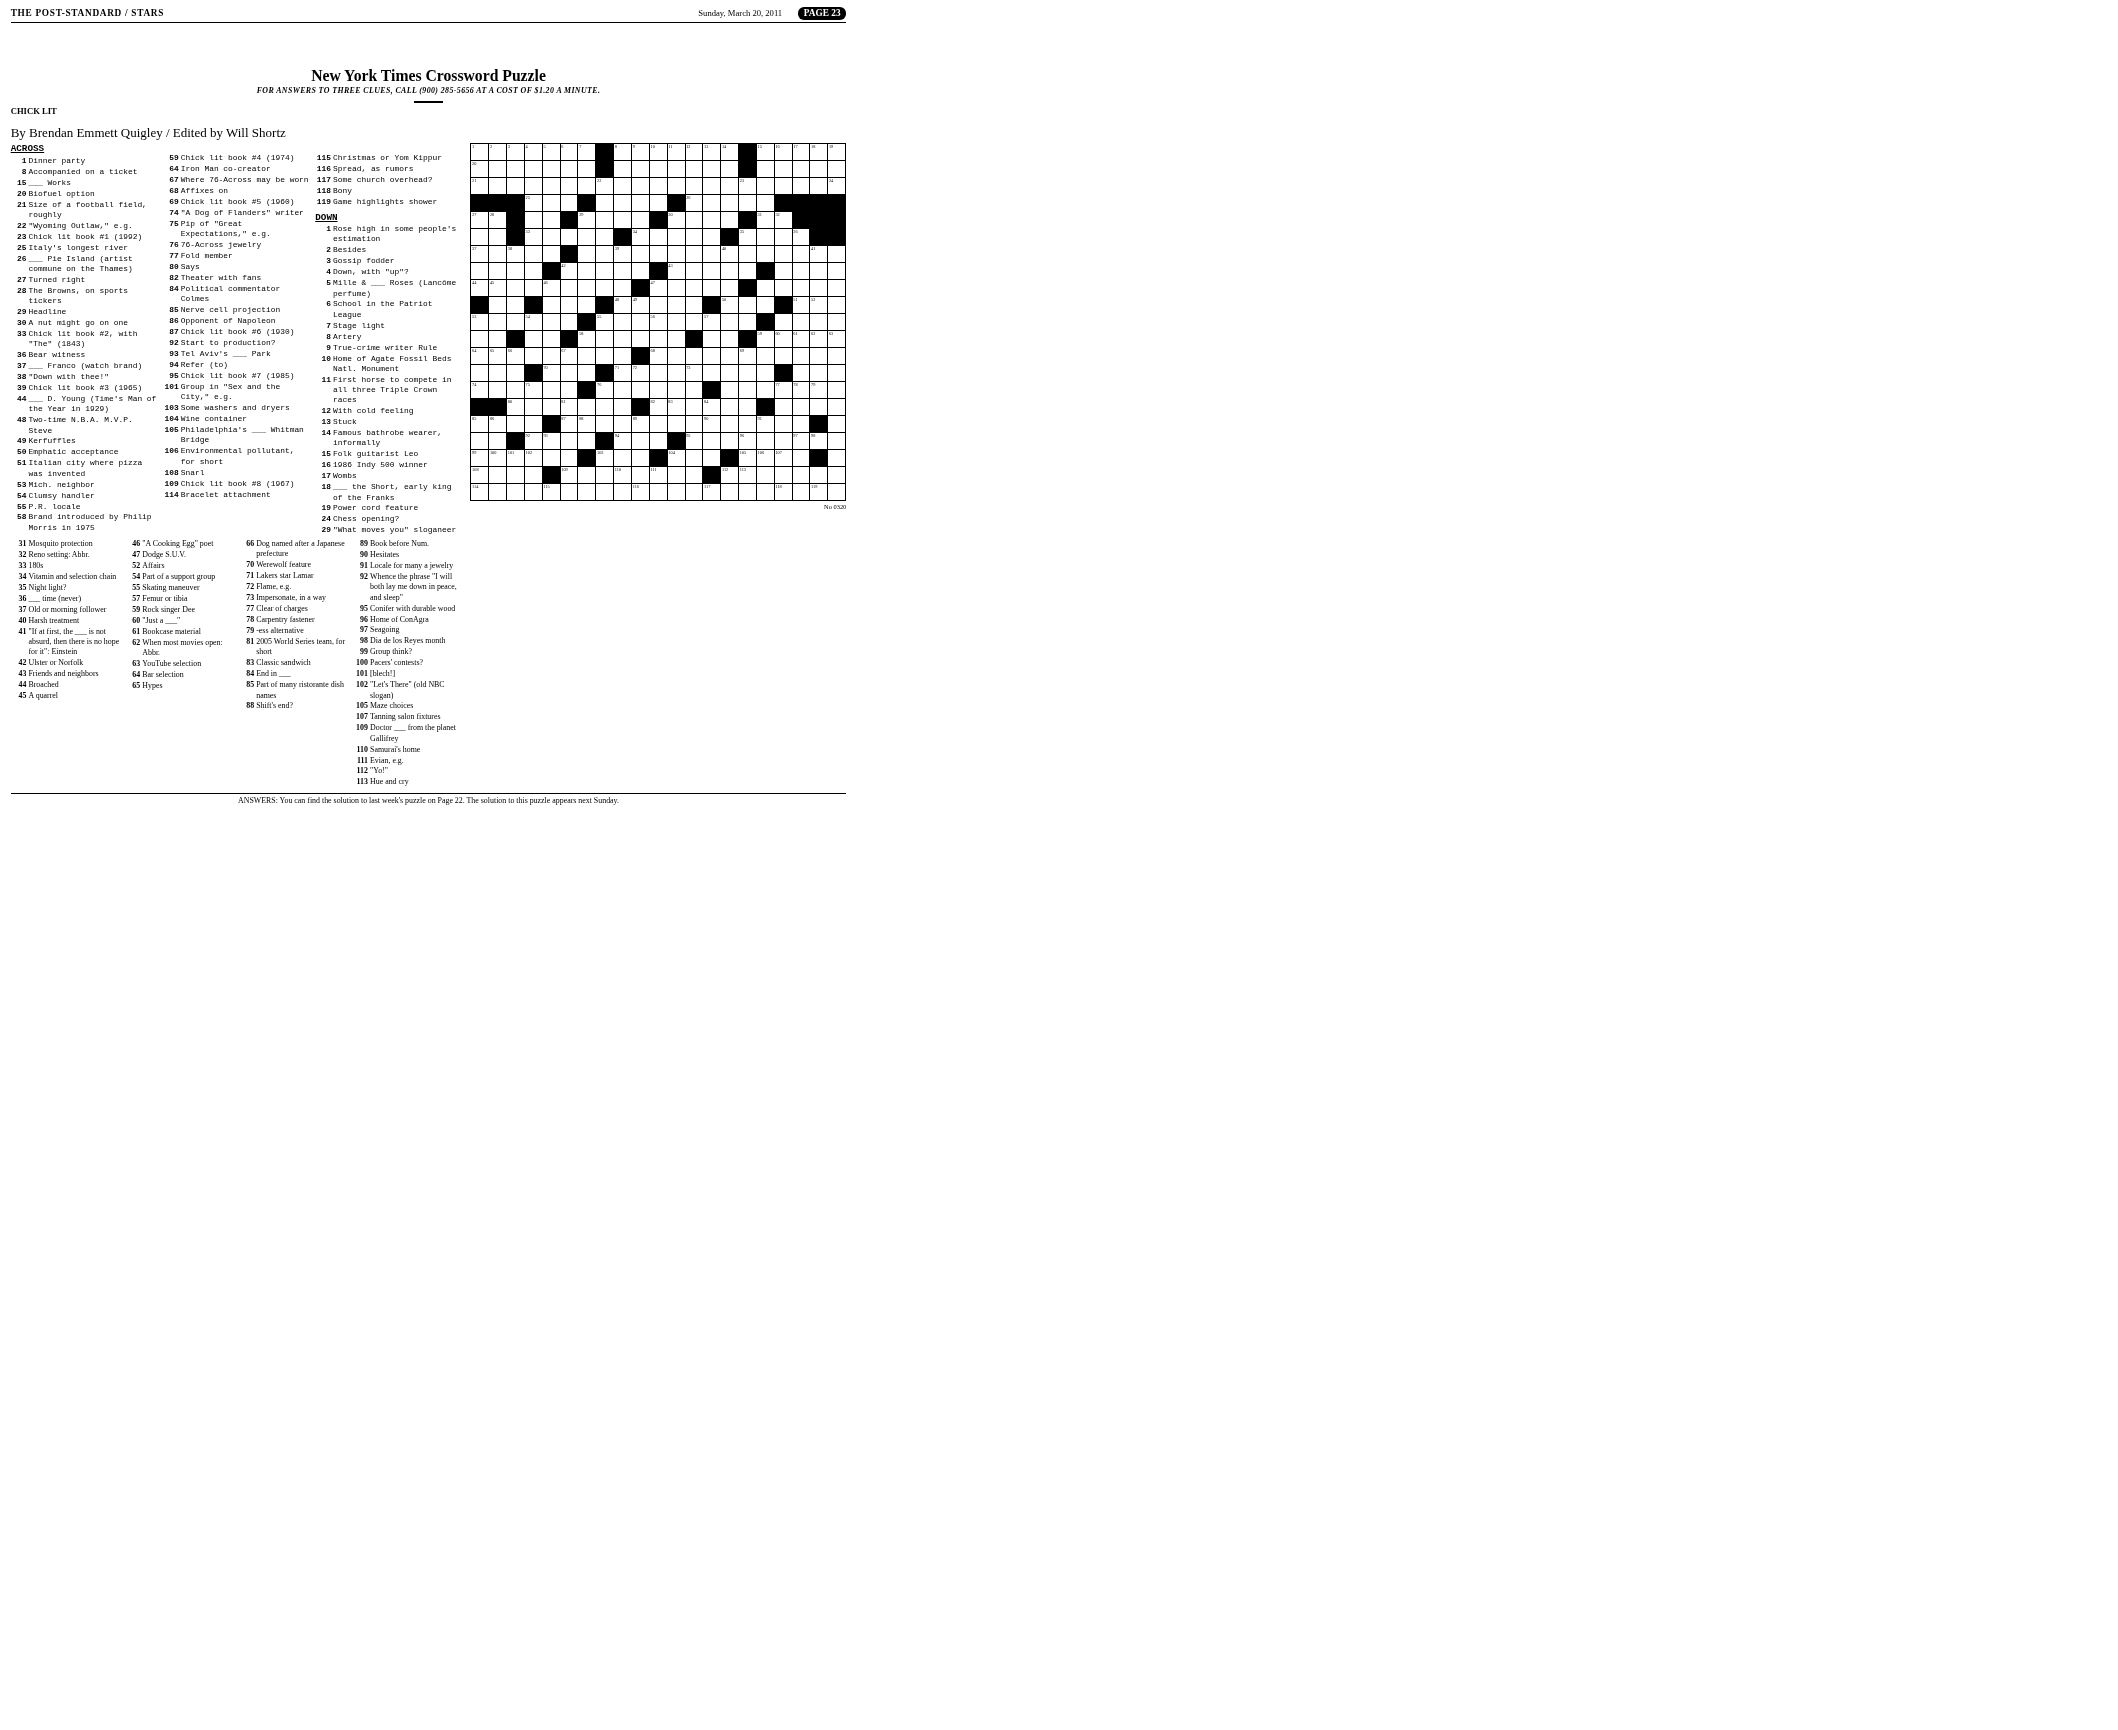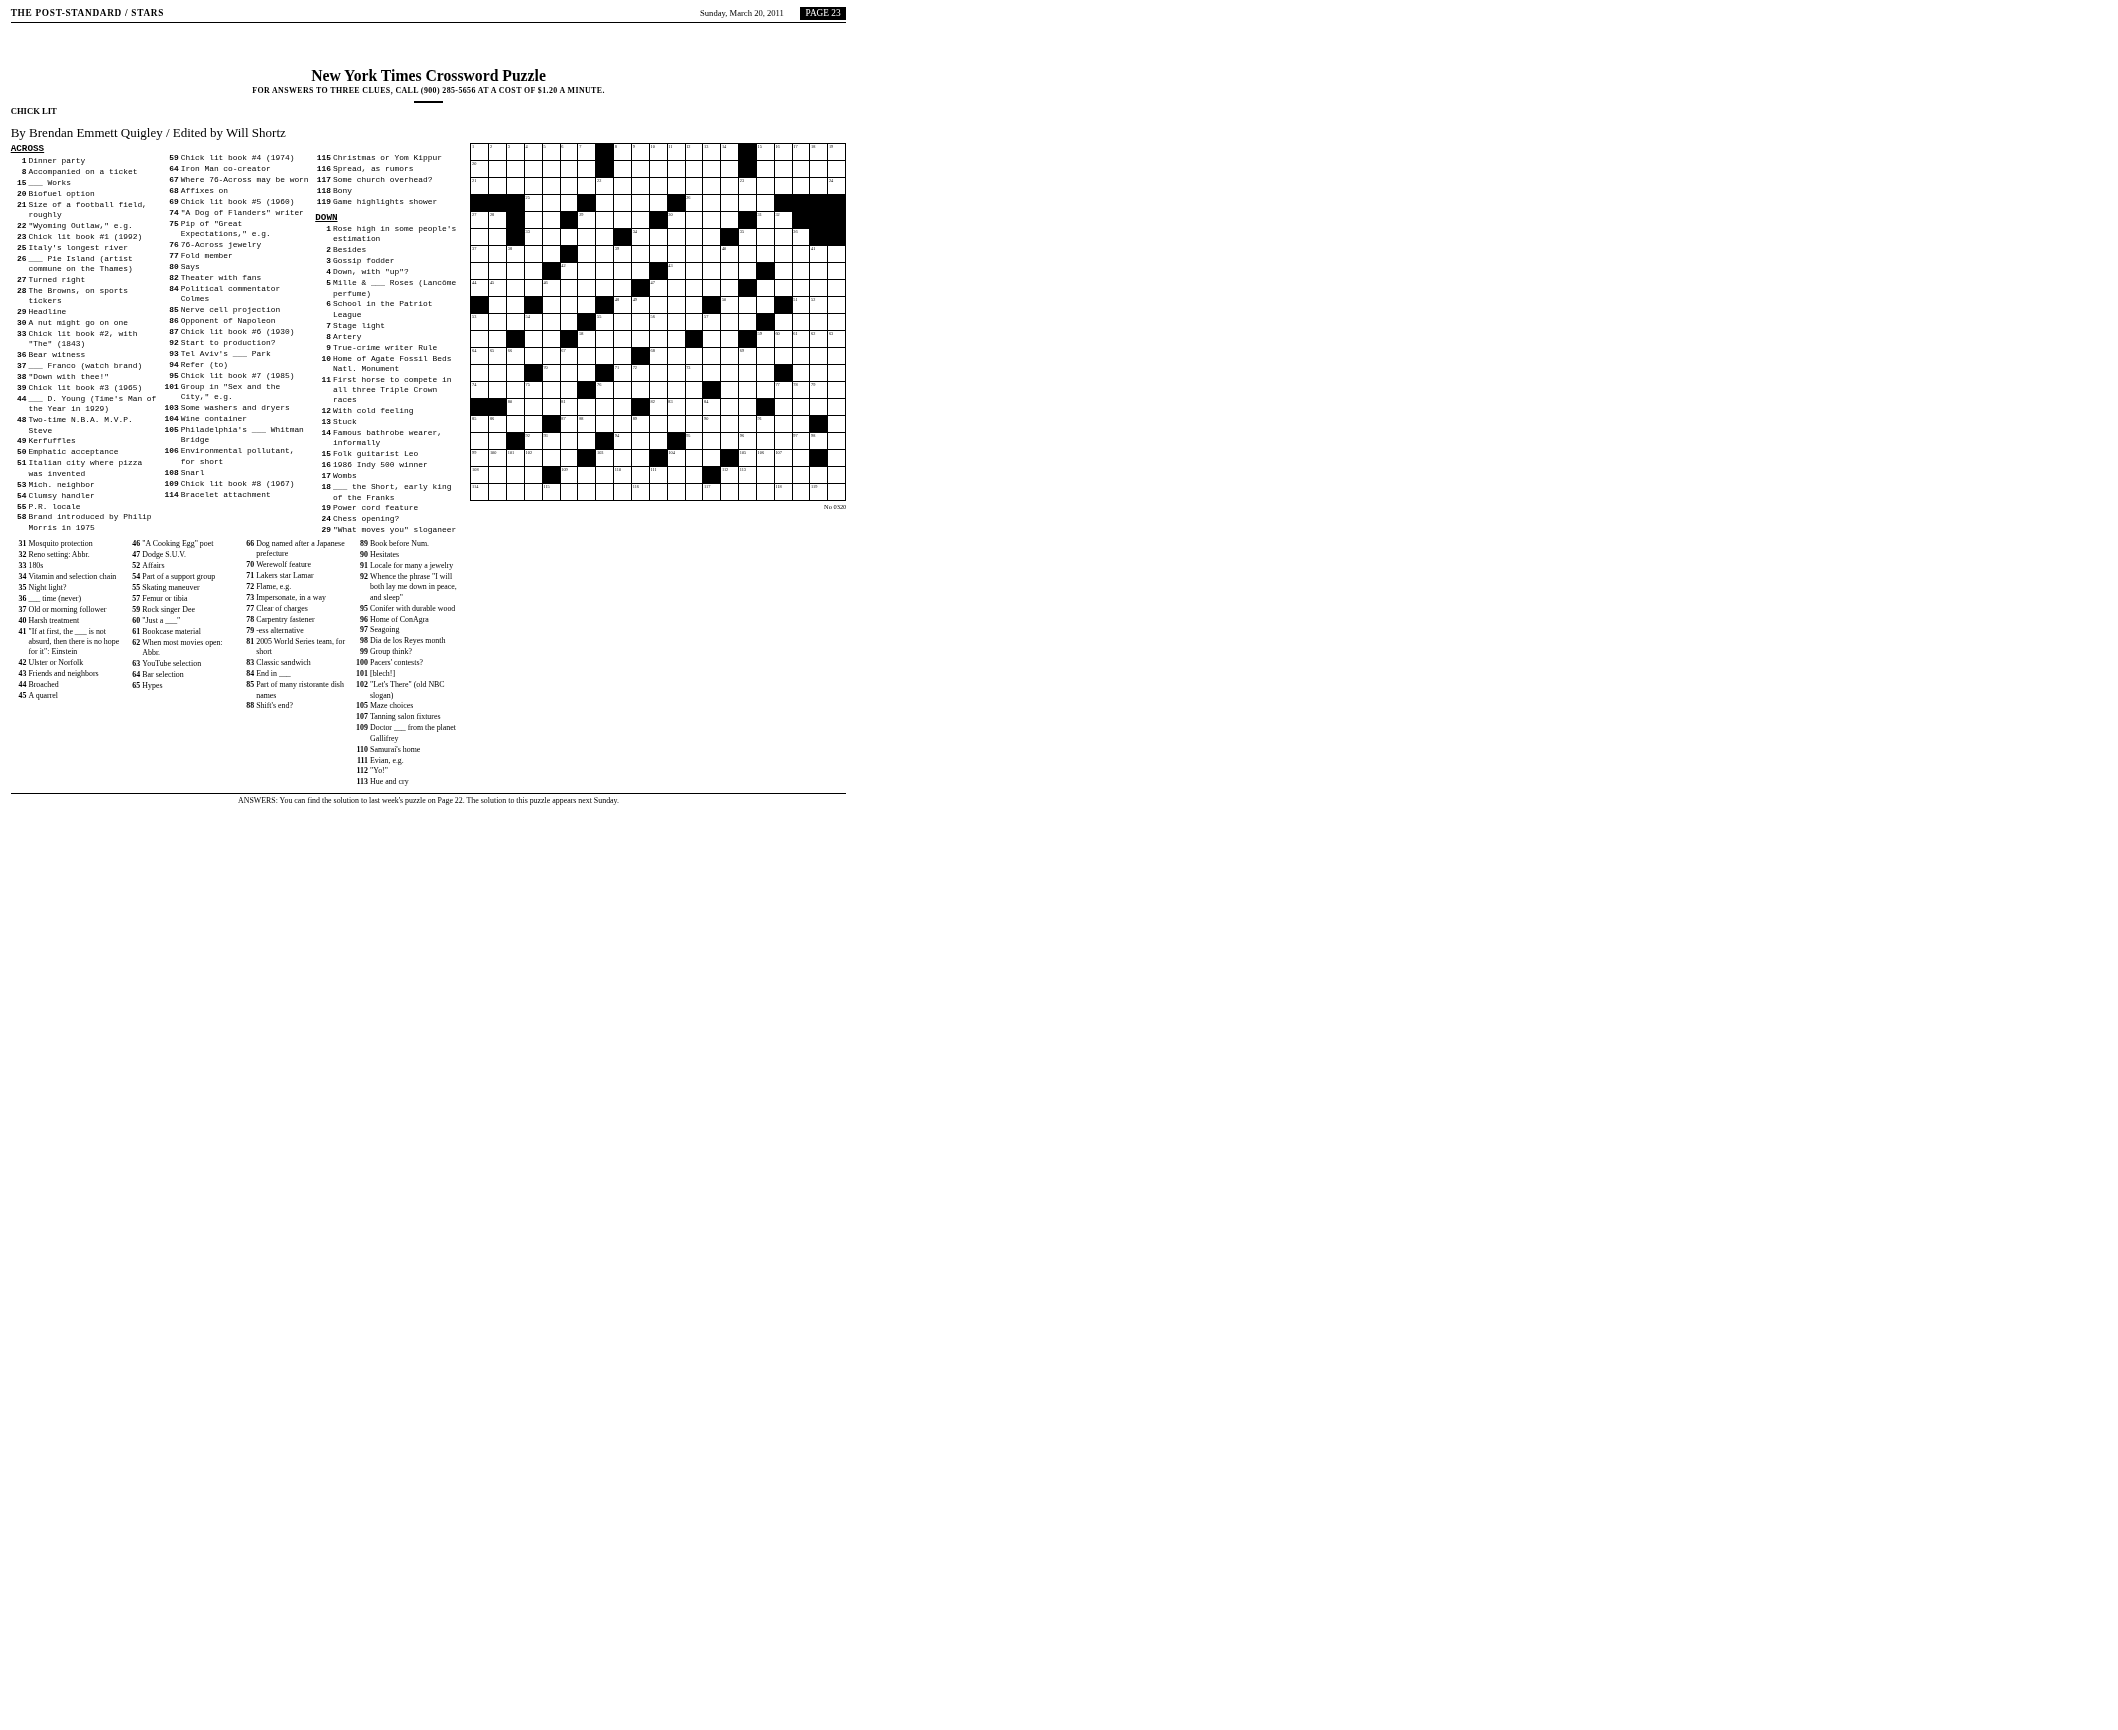--- a/index.html
+++ b/index.html
@@ -26,39 +26,41 @@
     }
     .header-right {
       display: flex;
       align-items: center;
       gap: 16px;
       font-size: 8.6px;
     }
     .page-badge {
       background: #000;
       color: #fff;
-      font-weight: normal;
+      font-weight: bold;
       font-size: 9.3px;
       padding: 1.4px 5.7px;
+      border-radius: 6px;
     }
     .puzzle-title {
       text-align: center;
       margin: 5.7px 0 1.4px;
     }
     .puzzle-title h1 {
       font-size: 15.7px;
       font-weight: bold;
       margin-top: 44px;
     }
     .puzzle-subtitle {
       text-align: center;
       font-size: 7.9px;
       font-weight: bold;
       letter-spacing: 0.4px;
       margin-bottom: 5.7px;
+      font-style: italic;
     }
     .puzzle-byline {
       font-weight: bold;
       font-size: 8.6px;
       margin-bottom: 4.3px;
     }
     .main-layout {
       display: flex;
       gap: 8.6px;
     }

